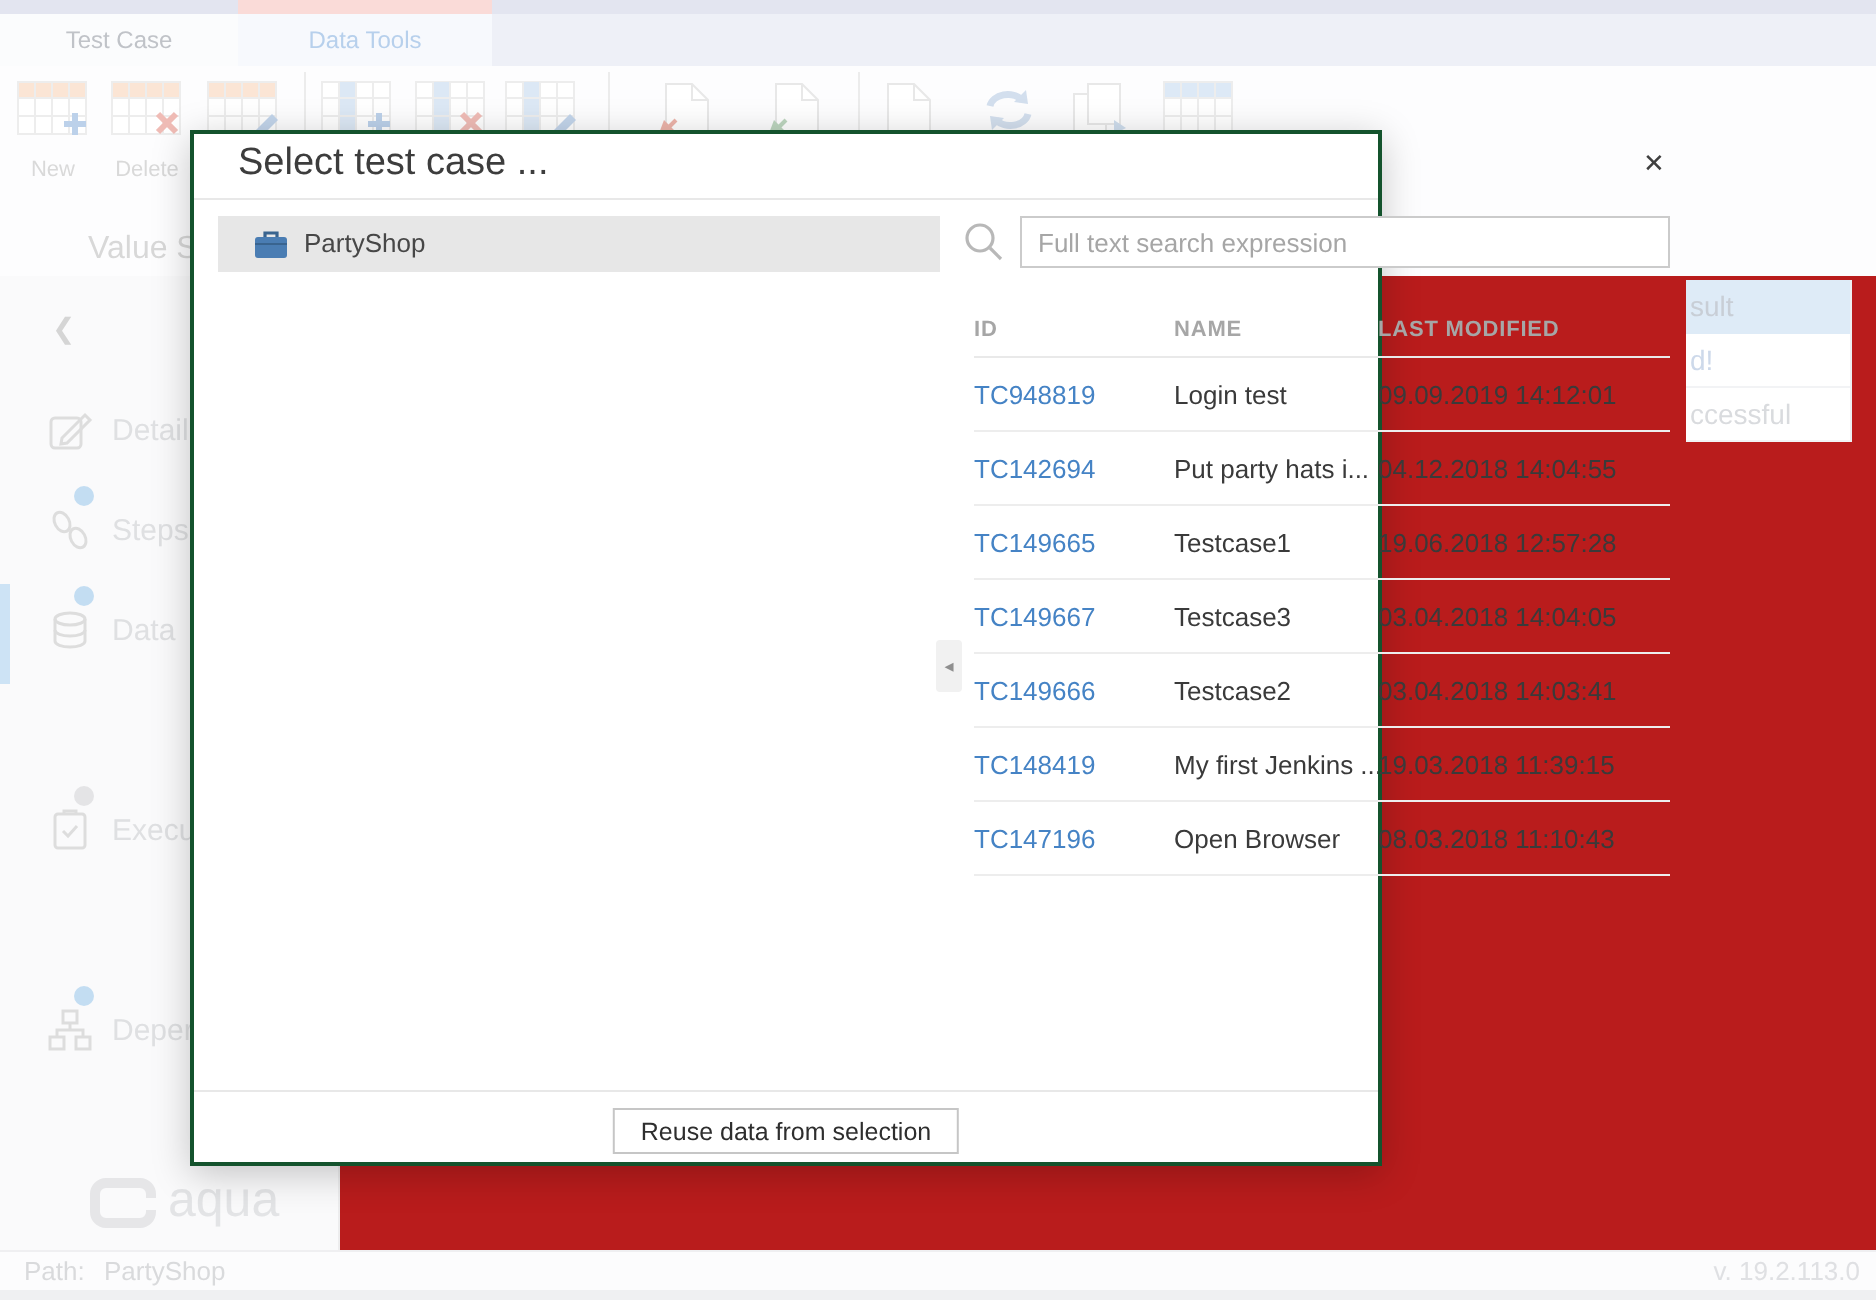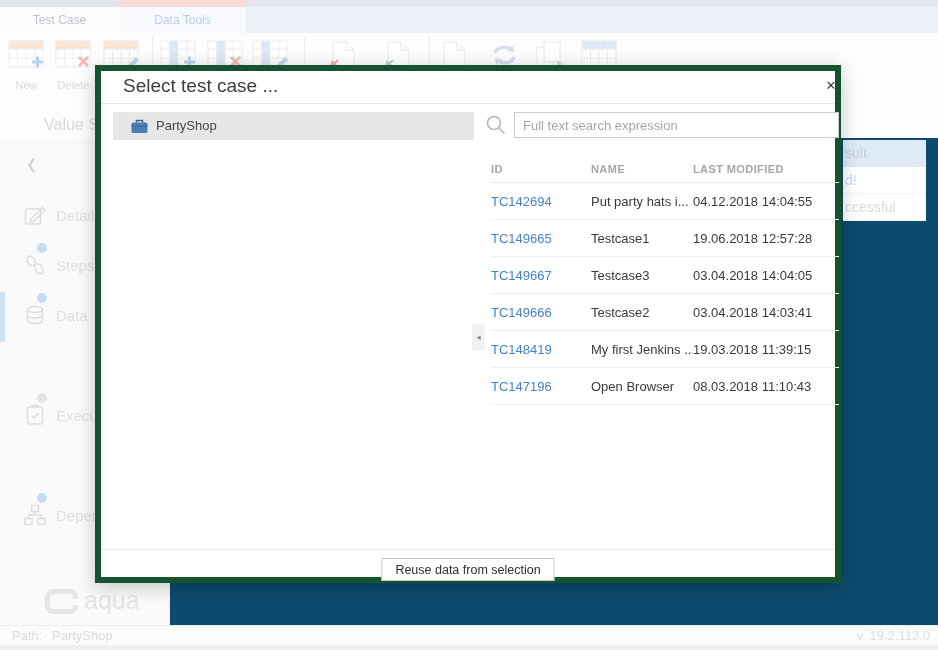--- a/index.html
+++ b/index.html
@@ -1,17 +1,17 @@
 <!DOCTYPE html>
 <html><head>
 <meta charset="utf-8">
 <style>
   html,body{margin:0;padding:0;background:#fff;}
   *{box-sizing:border-box;font-family:"Liberation Sans","DejaVu Sans",sans-serif;}
-  #screen{position:relative;width:938px;height:650px;overflow:hidden;background:#0c4a6e;}
+  #screen{position:relative;width:938px;height:650px;overflow:hidden;background:#b91c1c;}
   .abs{position:absolute;}
   
   .topstrip{left:0;top:0;width:938px;height:7px;background:#e3e5f0;}
   .tab-accent{left:119px;top:0;width:127px;height:7px;background:#fadbd8;}
   .tabrow{left:0;top:7px;width:938px;height:26px;background:#eef0f7;}
   .tab{position:absolute;top:0;height:26px;text-align:center;font-size:12px;line-height:26px;}
   .tab-testcase{left:0;width:119px;background:#fbfcfd;color:#c0c3c8;}
   .tab-datatools{left:119px;width:127px;background:#f7f9fd;color:#b7d0ec;}
   
   .ribbon{left:0;top:33px;width:938px;height:105px;background:#fdfdfe;}
@@ -34,21 +34,21 @@
   
   .statusbar{left:0;top:625px;width:938px;height:20px;background:#fcfcfd;border-top:1px solid #efeff1;
              font-size:13px;color:#d9dadc;line-height:20px;}
   .bottomstrip{left:0;top:645px;width:938px;height:5px;background:#eff0f2;}
   
   .bgpanel{left:843px;top:140px;width:83px;background:#fff;border-right:1px solid #edeff1;font-size:14px;}
   .bgp-h{height:27px;line-height:27px;background:#deebf7;color:#c8ced6;padding-left:2px;}
   .bgp-r{height:27px;line-height:27px;border-bottom:1px solid #f2f3f5;padding-left:2px;color:#d9dbde;}
   .bgp-r1{color:#cdd9ea;}
   
-  .dialog{left:95px;top:65px;width:746px;height:518px;background:#fff;border:6px solid #14532d;
+  .dialog{left:95px;top:65px;width:596px;height:518px;background:#fff;border:2px solid #14532d;
           box-shadow:0 4px 18px rgba(0,0,0,.22);z-index:10;}
   .dlg-title{position:absolute;left:22px;top:4px;font-size:19px;color:#3d3d3d;}
   .dlg-titleline{position:absolute;left:0;top:32px;width:100%;height:1px;background:#e8e8e8;}
   .dlg-close{position:absolute;left:720px;top:5px;width:20px;height:20px;text-align:center;
              font-size:13px;line-height:20px;color:#3f3f3f;cursor:pointer;}
   .tree-item{position:absolute;left:12px;top:41px;width:361px;height:28px;background:#e7e7e7;}
   .tree-label{position:absolute;left:43px;top:6px;font-size:13px;color:#474747;}
   .search-icon{position:absolute;left:384px;top:43px;}
   .search-input{position:absolute;left:413px;top:41px;width:325px;height:26px;border:1px solid #cbcbcb;
                 padding:0 8px;font-size:13px;color:#444;outline:none;}
@@ -271,20 +271,25 @@
     </span>
     <input class="search-input" type="text" placeholder="Full text search expression" style="">
 
     <div class="tc-table">
       <div class="tc-head">
         <span class="c-id">ID</span>
         <span class="c-name">NAME</span>
         <span class="c-date">LAST MODIFIED</span>
       </div>
       <div class="tc-row">
+        <span class="c-id">TC948819</span>
+        <span class="c-name">Login test</span>
+        <span class="c-date">09.09.2019 14:12:01</span>
+      </div>
+      <div class="tc-row">
         <span class="c-id">TC142694</span>
         <span class="c-name">Put party hats i...</span>
         <span class="c-date">04.12.2018 14:04:55</span>
       </div>
       <div class="tc-row">
         <span class="c-id">TC149665</span>
         <span class="c-name">Testcase1</span>
         <span class="c-date">19.06.2018 12:57:28</span>
       </div>
       <div class="tc-row">

